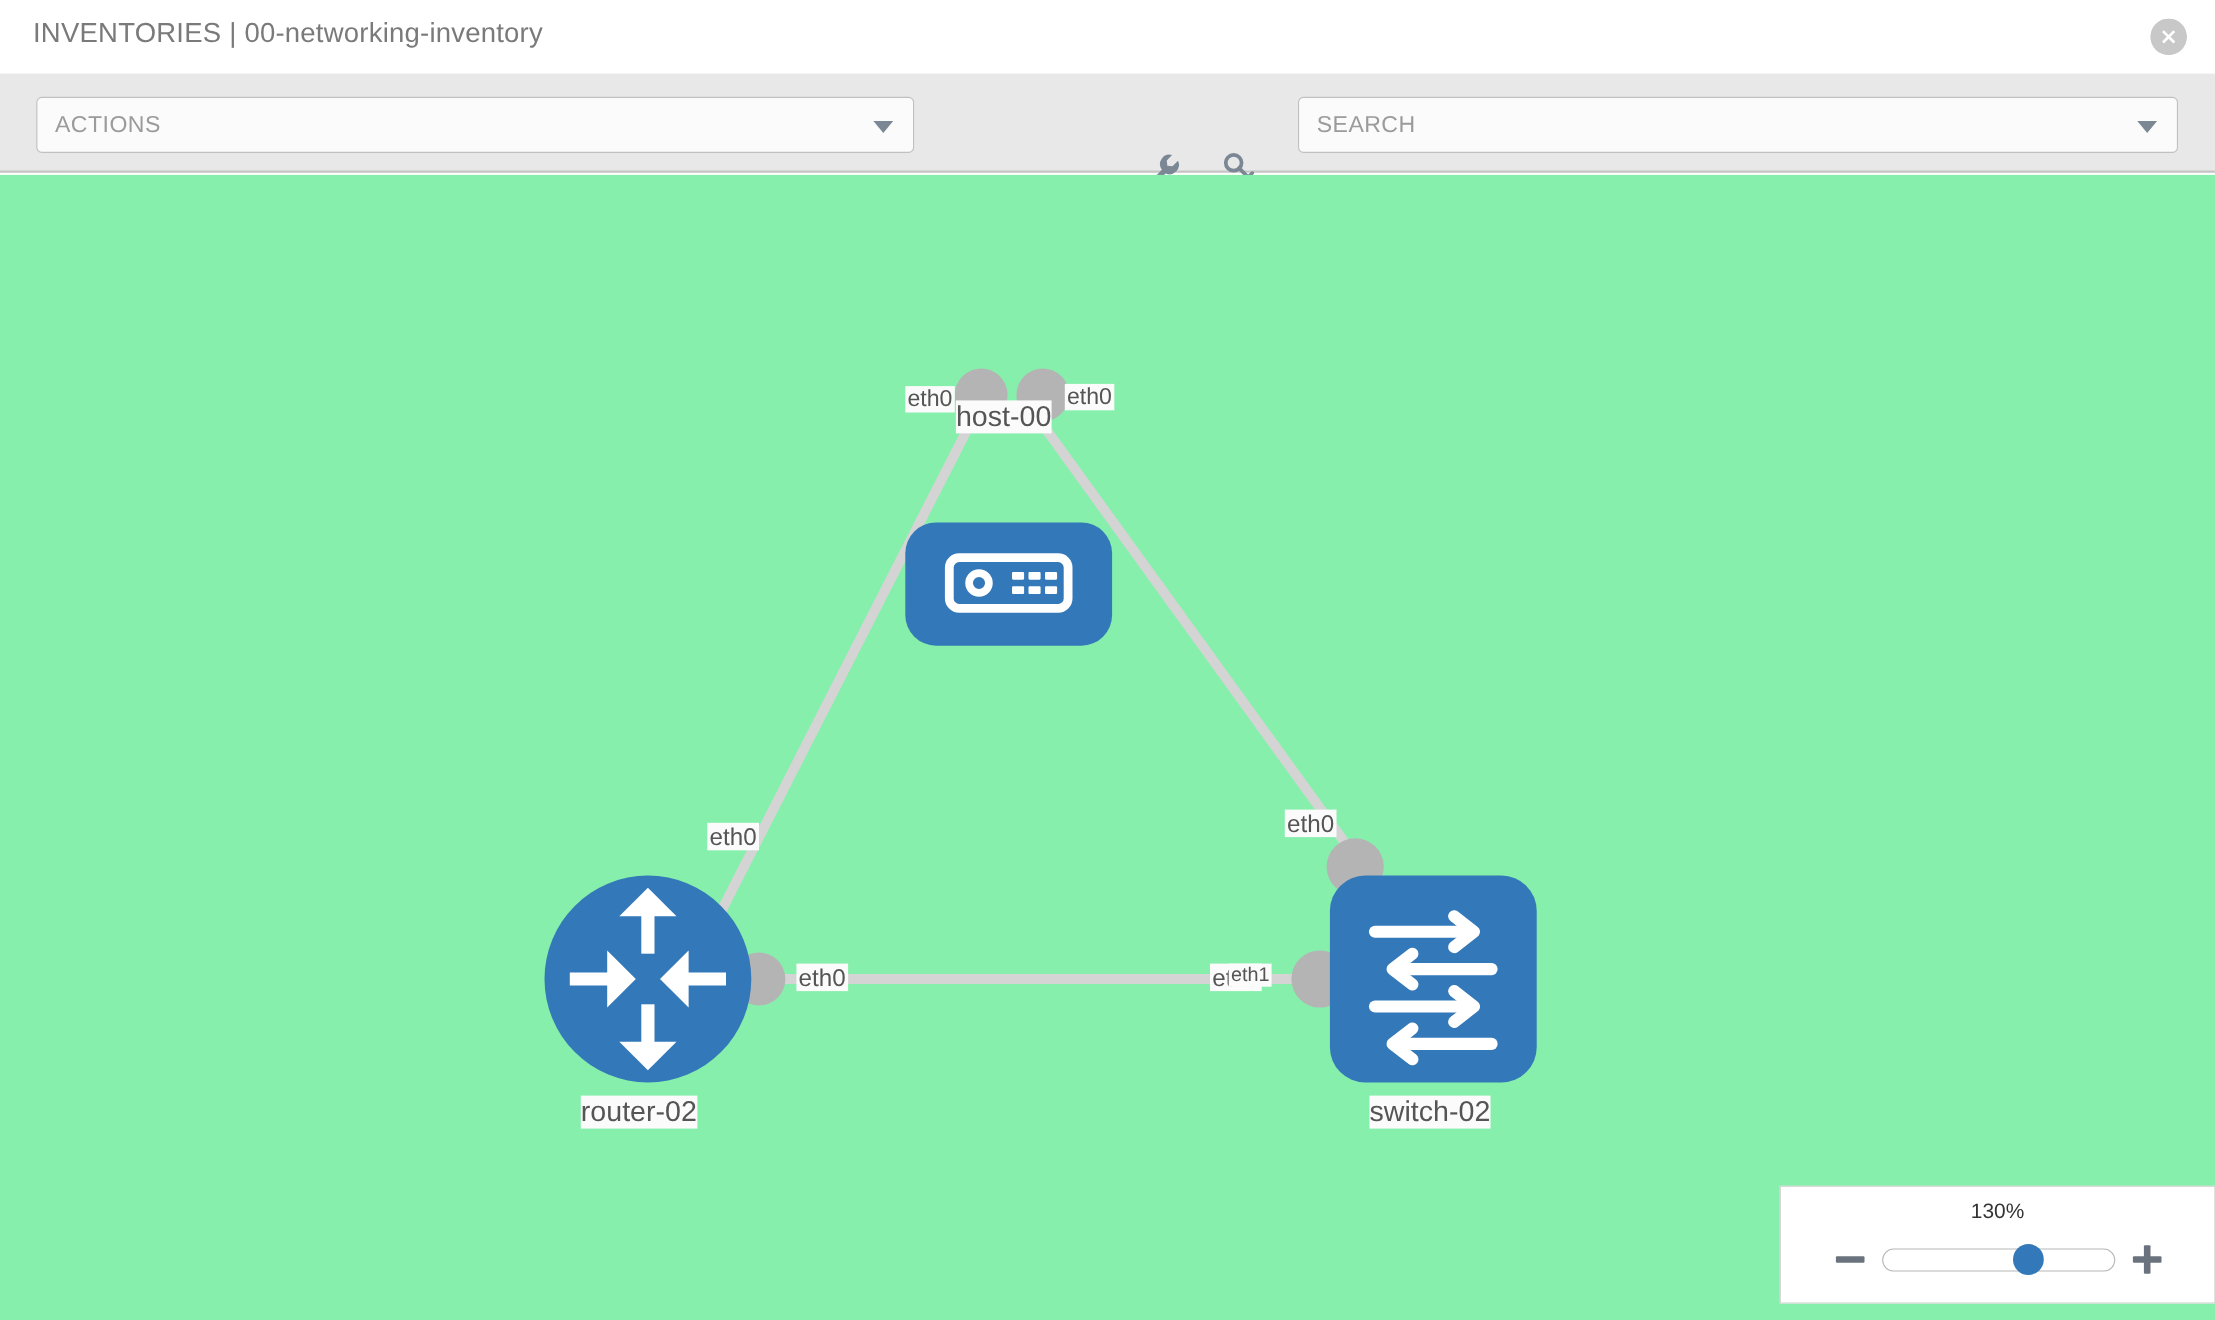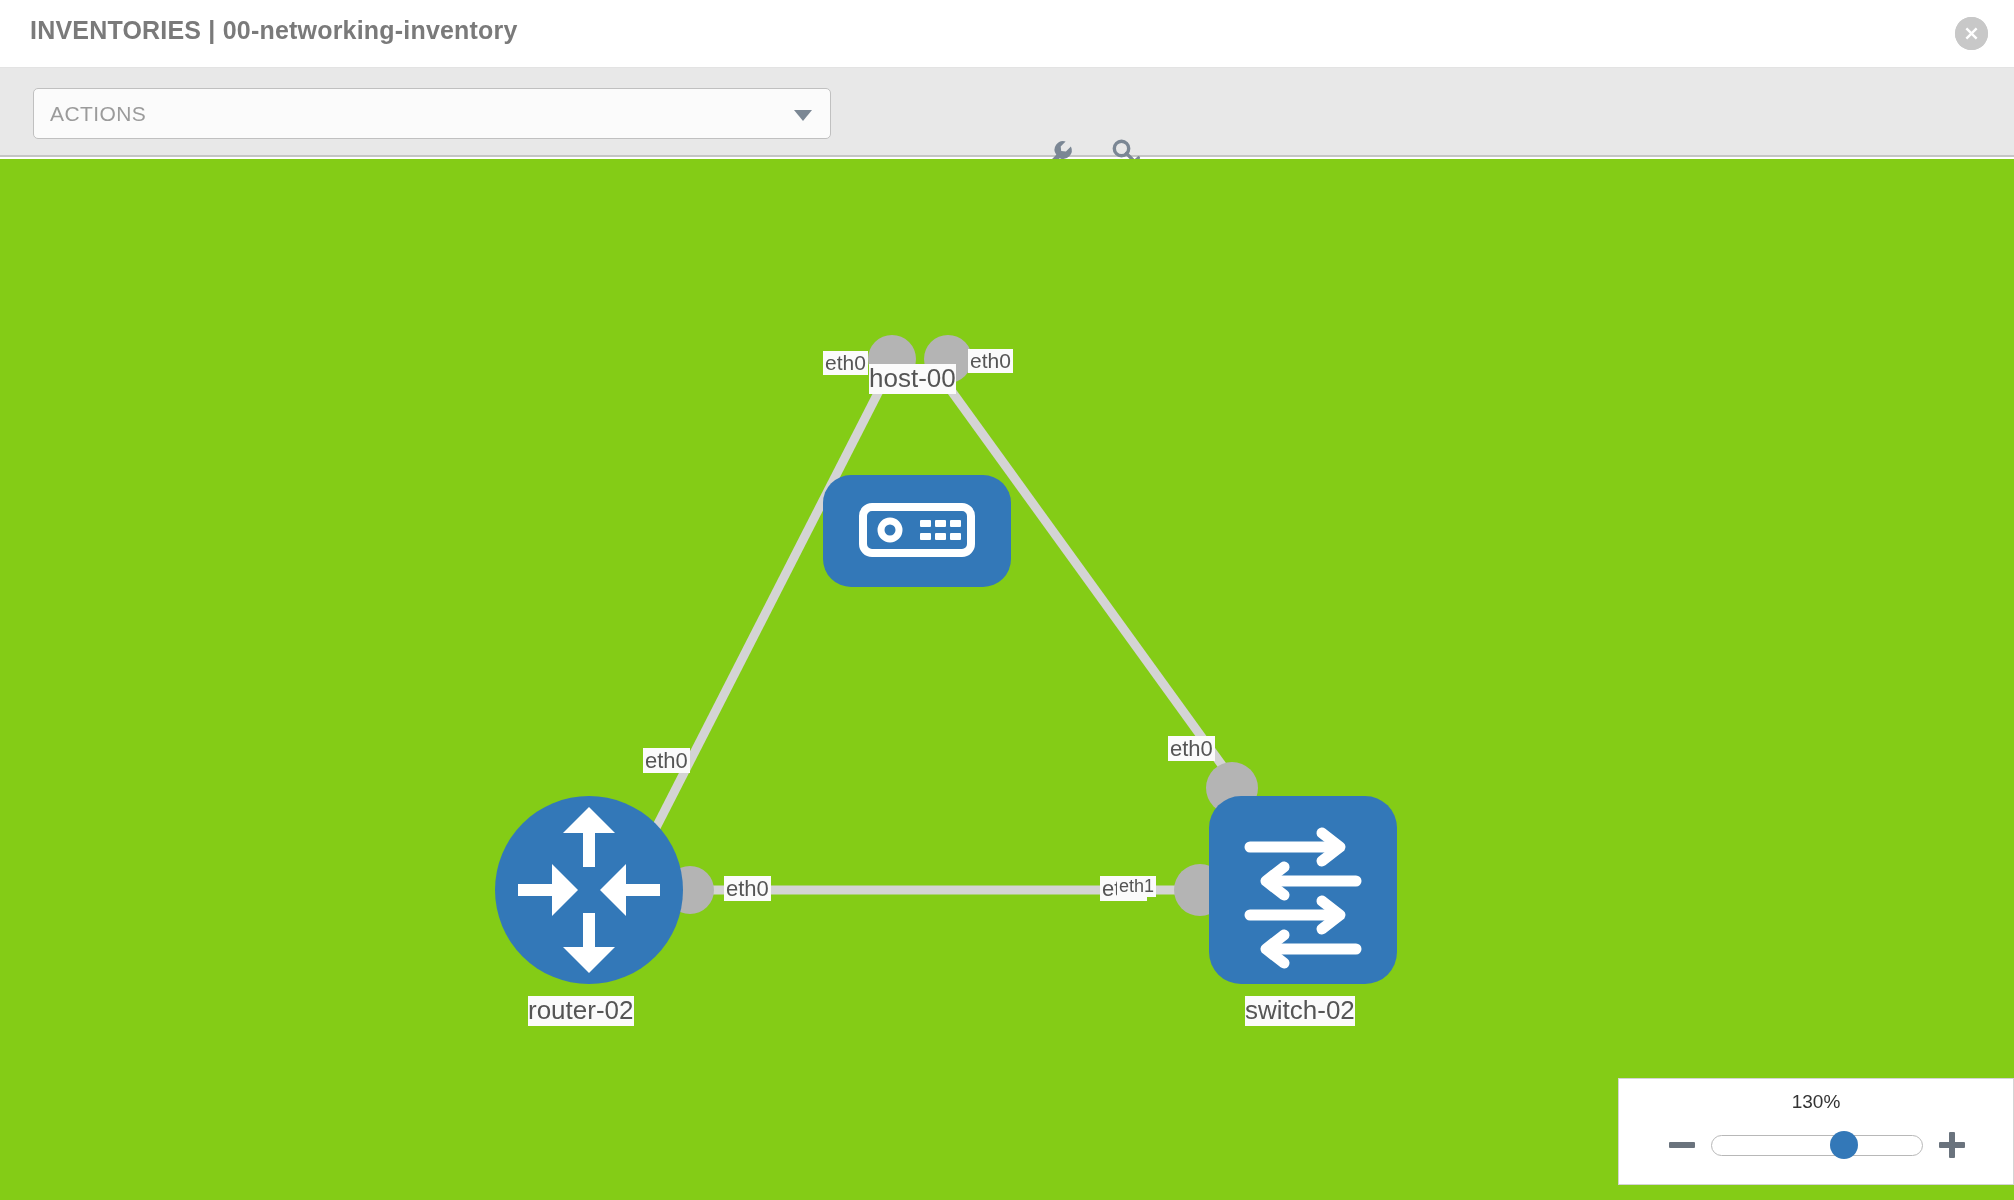--- a/index.html
+++ b/index.html
@@ -23,21 +23,21 @@
     position: absolute;
     left: 0; top: 0;
     width: 2014px; height: 68px;
     background: #ffffff;
     border-bottom: 1px solid #e3e3e3;
   }
   .header-title {
     position: absolute;
     left: 30px; top: 16px;
     font-size: 25px;
-    font-weight: bold;
+    font-weight: normal;
     color: #7a7a7a;
     letter-spacing: 0.2px;
     white-space: nowrap;
   }
   .close-btn {
     position: absolute;
     right: 26px; top: 17px;
     width: 33px; height: 33px;
     border-radius: 50%;
     background: #c8c8c8;
@@ -100,21 +100,21 @@
     font-size: 21px;
     color: #9b9b9b;
     letter-spacing: 0.4px;
   }
 
   
   .canvas {
     position: absolute;
     left: 0; top: 159px;
     width: 2014px; height: 1041px;
-    background: #84cc16;
+    background: #86efac;
     overflow: hidden;
   }
   .topology-svg {
     position: absolute;
     left: 0; top: 0;
     width: 2014px; height: 1041px;
   }
 
   .edge-label {
     position: absolute;
@@ -229,20 +229,24 @@
       </span>
       <span class="tool-icon">
         <svg width="34" height="34" viewBox="0 0 34 34" aria-hidden="true">
           <circle cx="11.5" cy="11.5" r="7.2" fill="none" stroke="#7b8794" stroke-width="3.4"></circle>
           <path d="M16.4 16.4 L30 30" stroke="#7b8794" stroke-width="3.4" stroke-linecap="round" fill="none"></path>
           <path d="M24.5 24.5 L28.5 20.8" stroke="#7b8794" stroke-width="3.2" stroke-linecap="round" fill="none"></path>
         </svg>
       </span>
     </div>
 
+    <div class="search-select">
+      <div class="label">SEARCH</div>
+      <div class="caret"></div>
+    </div>
   </div>
 
   <div class="canvas">
 
     <svg class="topology-svg" viewBox="0 0 2014 1041">
 
       <g stroke="#d4d4d4" stroke-width="9" fill="none">
         <line x1="880" y1="230" x2="640" y2="700"></line>
         <line x1="950" y1="230" x2="1232" y2="620"></line>
         <line x1="640" y1="731" x2="1200" y2="731"></line>

